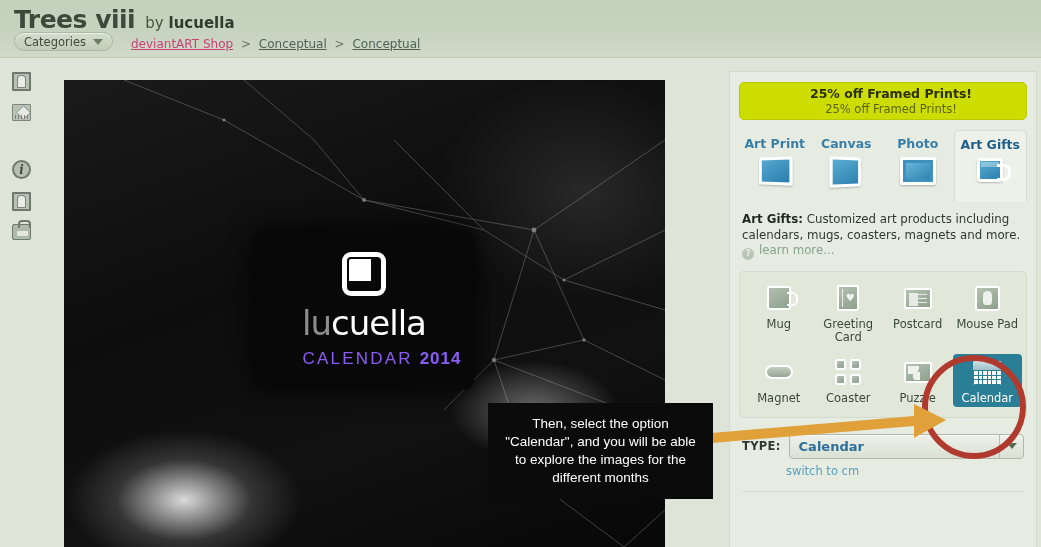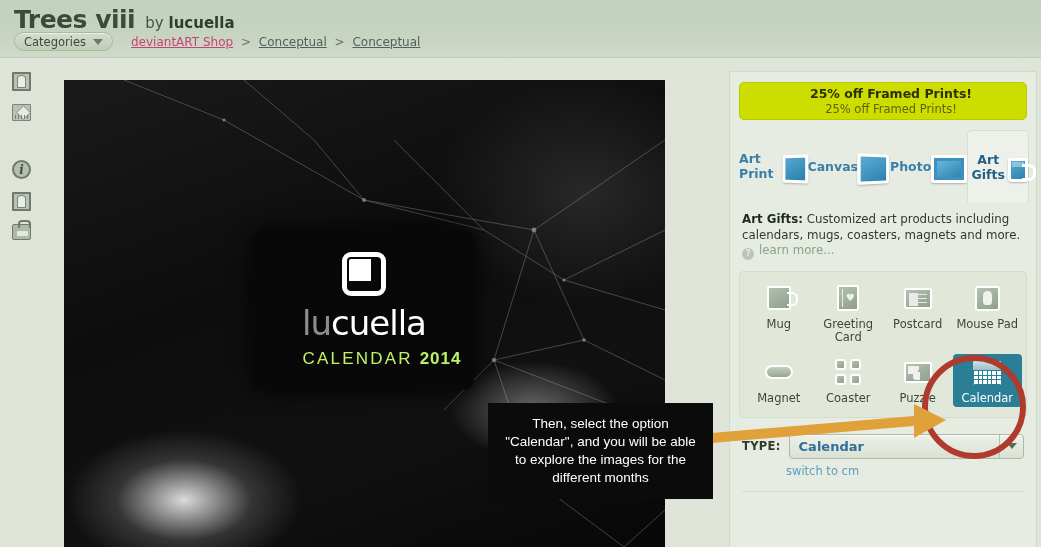--- a/index.html
+++ b/index.html
@@ -18,21 +18,21 @@
     border-bottom: 1px solid #c0cdb9;
   }
   .title-row { position: absolute; left: 14px; top: 5px; display: flex; align-items: baseline; text-align: center; }
   .title-main {
     font-family: "DejaVu Sans", "Liberation Sans", sans-serif;
     font-size: 25px; font-weight: bold; color: #3c4a3c; letter-spacing: -0.5px;
   }
   .title-by { font-size: 15px; color: #46533f; margin-left: 10px; }
   .title-author { font-size: 15px; font-weight: bold; color: #2f3c2f; margin-left: 5px; }
 
-  .meta-row { position: absolute; left: 14px; top: 32px; display: flex; align-items: center; }
+  .meta-row { position: absolute; left: 14px; top: 32px; display: flex; align-items: flex-end; }
   .categories-btn {
     display: inline-flex; align-items: center; gap: 7px;
     height: 19px; padding: 0 9px;
     border: 1px solid #a9b9a3; border-radius: 10px;
     background: linear-gradient(to bottom, #d4ddcd 0%, #bfcdb7 100%);
     font-size: 11.5px; color: #3e4b3c; cursor: pointer;
     box-shadow: inset 0 1px 0 rgba(255,255,255,0.55);
   }
   .caret-down {
     width: 0; height: 0; border-left: 5px solid transparent; border-right: 5px solid transparent;
@@ -113,21 +113,21 @@
   .logo-mark::after {
     content: ""; position: absolute; left: 2px; top: 2px; width: 22px; height: 22px;
     background: #fff; border-radius: 2px 0 0 0;
   }
   .logo-word {
     font-size: 34px; color: #fff; letter-spacing: -1px; line-height: 1;
     font-family: "DejaVu Sans", "Liberation Sans", sans-serif;
   }
   .logo-word .dim { color: #8d8d8d; }
   .logo-sub {
-    margin-top: 9px; font-size: 17px; color: #bef264; letter-spacing: 2.2px;
+    margin-top: 9px; font-size: 17px; color: #8b5cf6; letter-spacing: 2.2px;
     font-family: "Liberation Sans", sans-serif;
     margin-left: 36px;
   }
   .logo-sub b { font-weight: bold; letter-spacing: 1px; }
 
   
   .callout {
     position: absolute; left: 488px; top: 403px; width: 225px; height: 96px;
     background: #0b0b0b; color: #ffffff;
     display: flex; align-items: center; justify-content: center;
@@ -145,21 +145,21 @@
   .promo {
     margin: 10px 9px 0 9px; height: 38px; border-radius: 5px;
     background: #cddd00; border: 1px solid #b9c900;
     display: flex; flex-direction: column; align-items: center; justify-content: center; padding-left: 16px;
   }
   .promo-bold { font-size: 12.5px; font-weight: bold; color: #2c3008; }
   .promo-sub  { font-size: 11.5px; color: #5a6310; margin-top: 1px; }
 
   .tabs { display: flex; margin: 10px 9px 0 9px; height: 72px; }
   .tab {
-    flex: 1; display: flex; flex-direction: row; align-items: center;
+    flex: 1; display: flex; flex-direction: column; align-items: center;
     padding-top: 6px; cursor: pointer; border-radius: 5px 5px 0 0;
   }
   .tab.active { background: #eef1ea; border: 1px solid #d5ded0; border-bottom: none; }
   .tab-label { font-size: 12.5px; font-weight: bold; color: #3a7fa8; margin-bottom: 6px; }
   .tab.active .tab-label { color: #1f5f88; text-align: center; }
   .tab-art {
     width: 34px; height: 28px; background: linear-gradient(150deg,#56a8cf,#2a7fad);
     border: 3px solid #fff; border-radius: 2px; box-shadow: 0 1px 2px rgba(0,0,0,0.25);
     transform: perspective(60px) rotateY(-10deg);
   }

